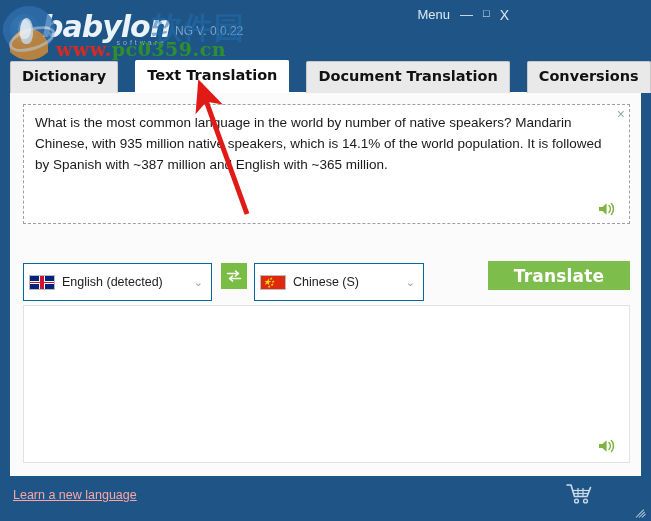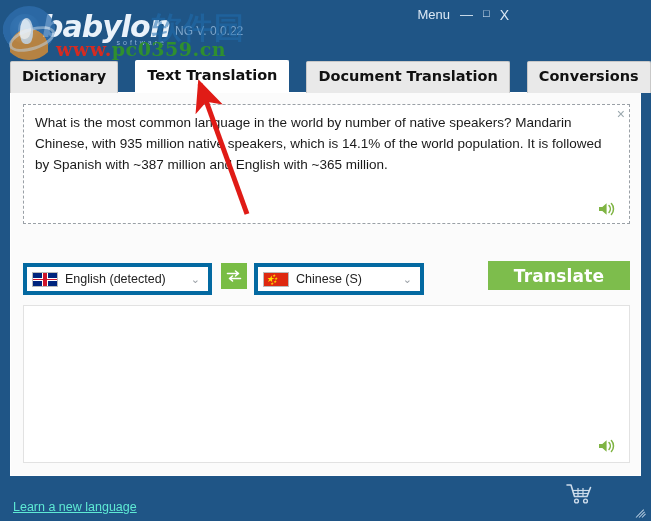--- a/index.html
+++ b/index.html
@@ -233,23 +233,23 @@
 
   
   #langrow {
     position: absolute;
     left: 12px; top: 170px;
     width: 607px; height: 26px;
   }
   .langsel {
     position: absolute;
     top: 0;
-    height: 32px;
+    height: 38px;
     background: #ffffff;
-    border: 4px solid #0369a1;
+    border: 1px solid #0369a1;
     box-sizing: border-box;
     display: flex;
     align-items: center;
     cursor: pointer;
   }
   #lang-src { left: 0; width: 189px; }
   #lang-tgt { left: 231px; width: 170px; }
   .flag {
     width: 26px; height: 15px;
     margin-left: 5px;
@@ -350,23 +350,23 @@
   }
 
   
   #footer {
     position: absolute;
     left: 0; bottom: 0;
     width: 651px; height: 45px;
   }
   #learn-link {
     position: absolute;
-    left: 13px; top: 24px;
+    left: 13px; top: 12px;
     font-size: 12.5px;
-    color: #5eead4;
+    color: #fca5a5;
     text-decoration: underline;
     cursor: pointer;
   }
   #cart {
     position: absolute;
     right: 58px; top: 6px;
     cursor: pointer;
   }
   #grip {
     position: absolute;

